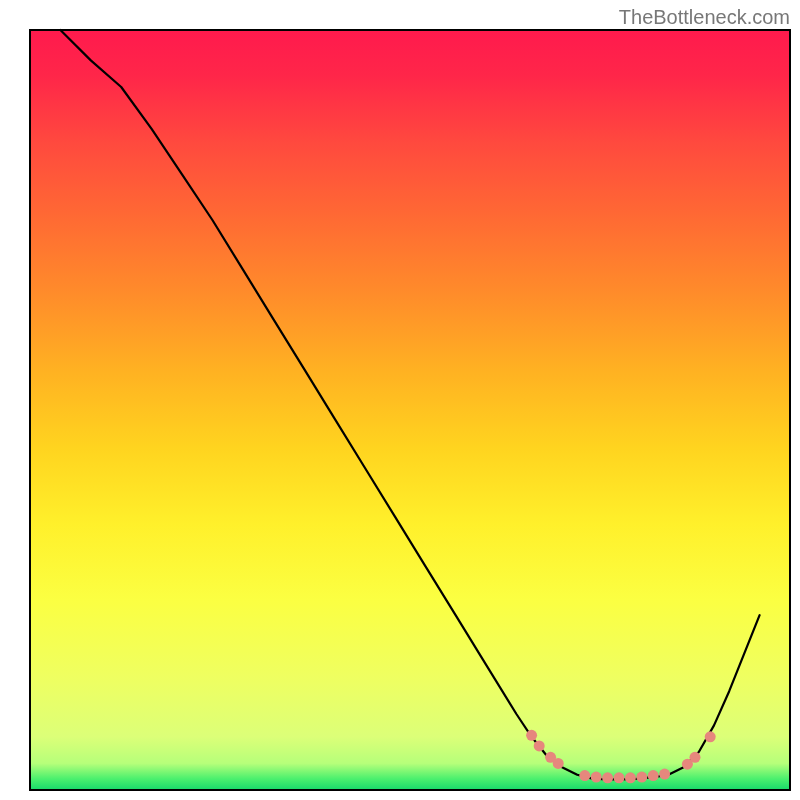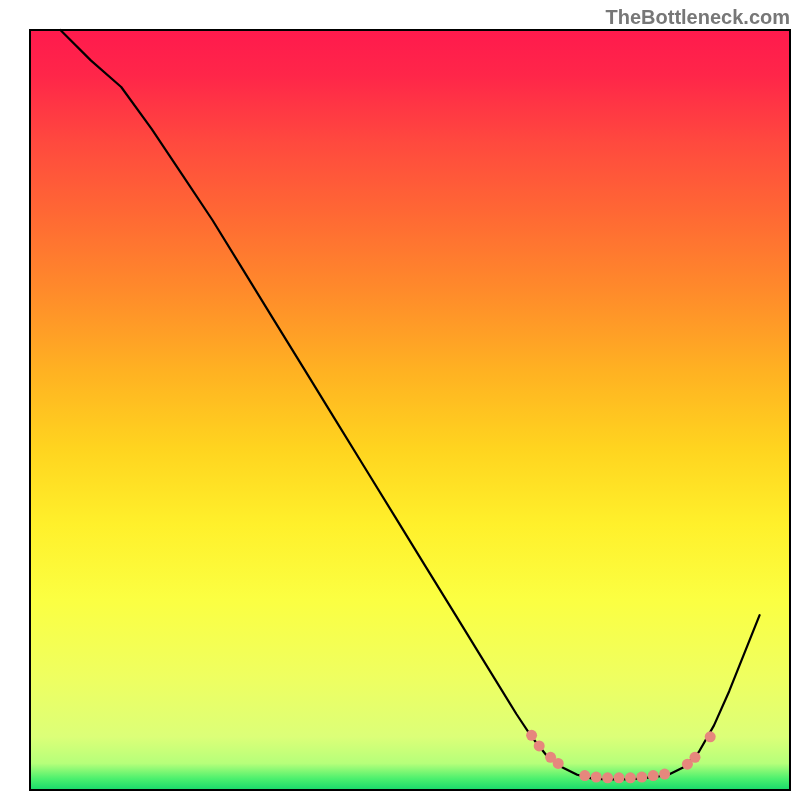--- a/index.html
+++ b/index.html
@@ -1,17 +1,17 @@
 <!DOCTYPE html>
 <html><head>
 <meta charset="utf-8">
 <style>
   html,body{margin:0;padding:0;width:800px;height:800px;overflow:hidden;background:#fff;font-family:Arial,Helvetica,sans-serif}
   .wrap{position:relative;width:800px;height:800px}
-  .attr{position:absolute;top:6px;right:10px;color:#777;font-size:20px;font-weight:700}
+  .attr{position:absolute;top:6px;right:10px;color:#777;font-size:20px;font-weight:400}
   svg{display:block}
 </style>
 </head>
 <body>
 <div class="wrap">
   <div class="attr">TheBottleneck.com</div>
   <svg id="chart" width="800" height="800" viewBox="0 0 800 800">
       <defs>
         <linearGradient id="bg" x1="0" y1="0" x2="0" y2="1">
           <stop offset="0%" stop-color="#ff1a4d"></stop>

